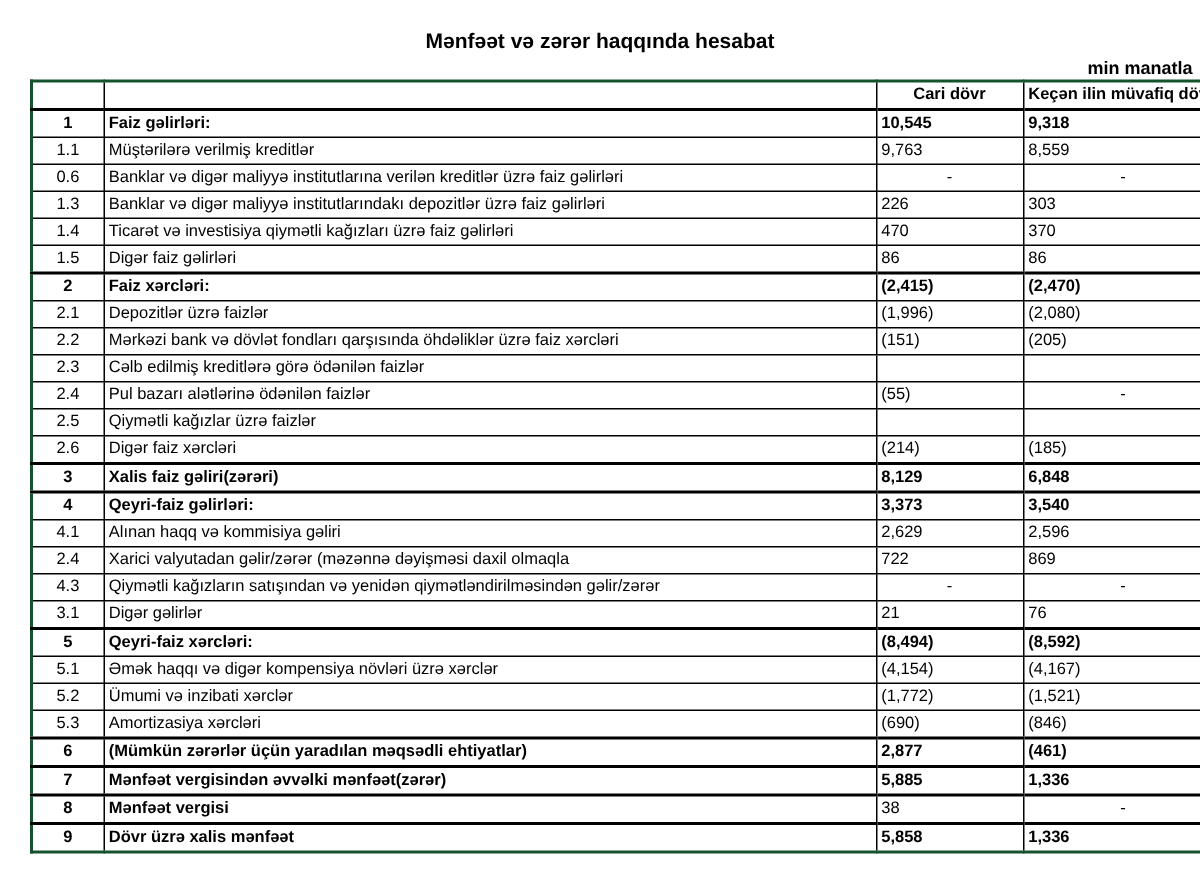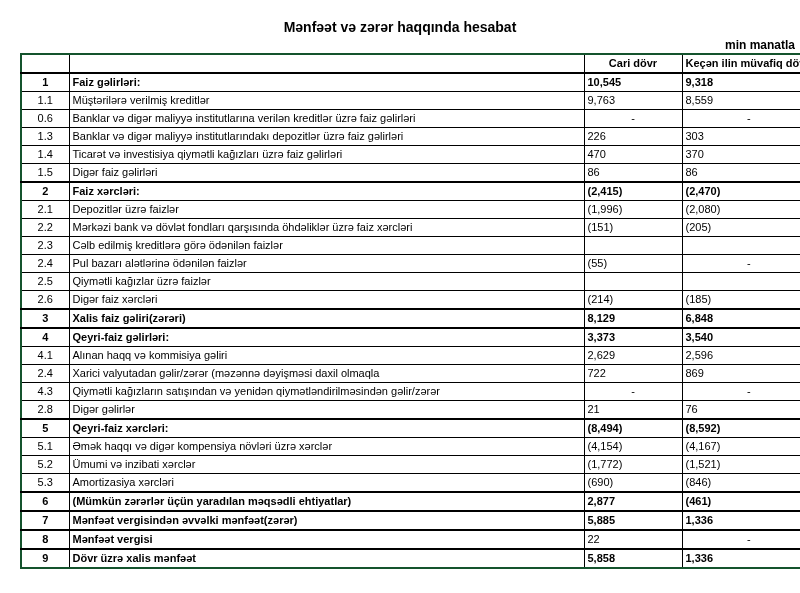--- a/index.html
+++ b/index.html
@@ -191,21 +191,21 @@
     <td class="val">722</td>
     <td class="val">869</td>
   </tr>
         <tr>
     <td class="num">4.3</td>
     <td class="label">Qiymətli kağızların satışından və yenidən qiymətləndirilməsindən gəlir/zərər</td>
     <td class="val dash">-</td>
     <td class="val dash">-</td>
   </tr>
         <tr>
-    <td class="num">2.8</td>
+    <td class="num">3.1</td>
     <td class="label">Digər gəlirlər</td>
     <td class="val">21</td>
     <td class="val">76</td>
   </tr>
         <tr class="bold-row">
     <td class="num">5</td>
     <td class="label">Qeyri-faiz xərcləri:</td>
     <td class="val">(8,494)</td>
     <td class="val">(8,592)</td>
   </tr>
@@ -235,21 +235,21 @@
   </tr>
         <tr class="bold-row">
     <td class="num">7</td>
     <td class="label">Mənfəət vergisindən əvvəlki mənfəət(zərər)</td>
     <td class="val">5,885</td>
     <td class="val">1,336</td>
   </tr>
         <tr class="bold-row values-normal">
     <td class="num">8</td>
     <td class="label">Mənfəət vergisi</td>
-    <td class="val">22</td>
+    <td class="val">38</td>
     <td class="val dash">-</td>
   </tr>
         <tr class="bold-row">
     <td class="num">9</td>
     <td class="label">Dövr üzrə xalis mənfəət</td>
     <td class="val">5,858</td>
     <td class="val">1,336</td>
   </tr>
       </tbody>
   </table>

